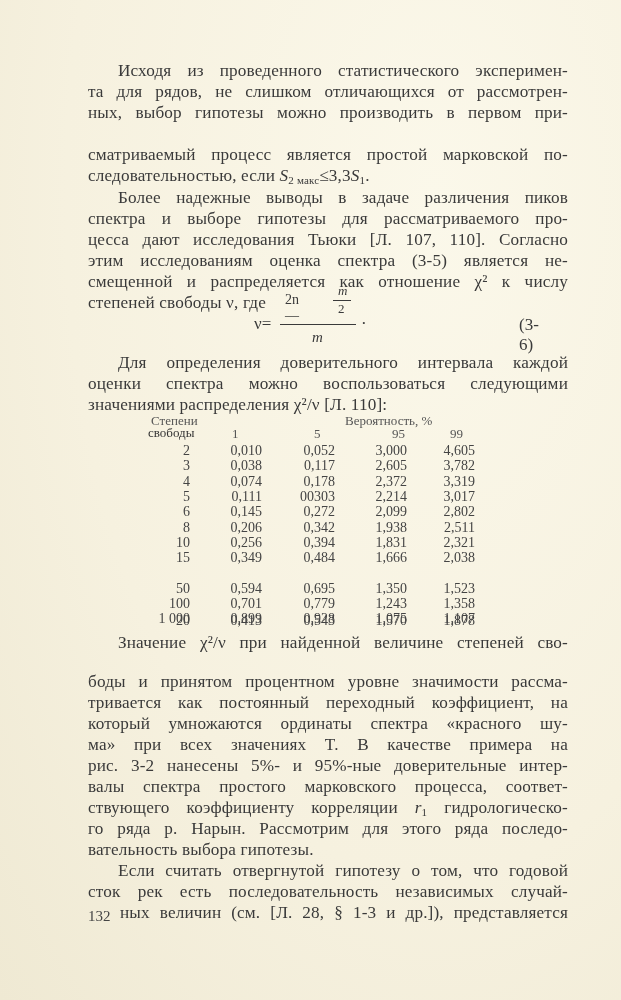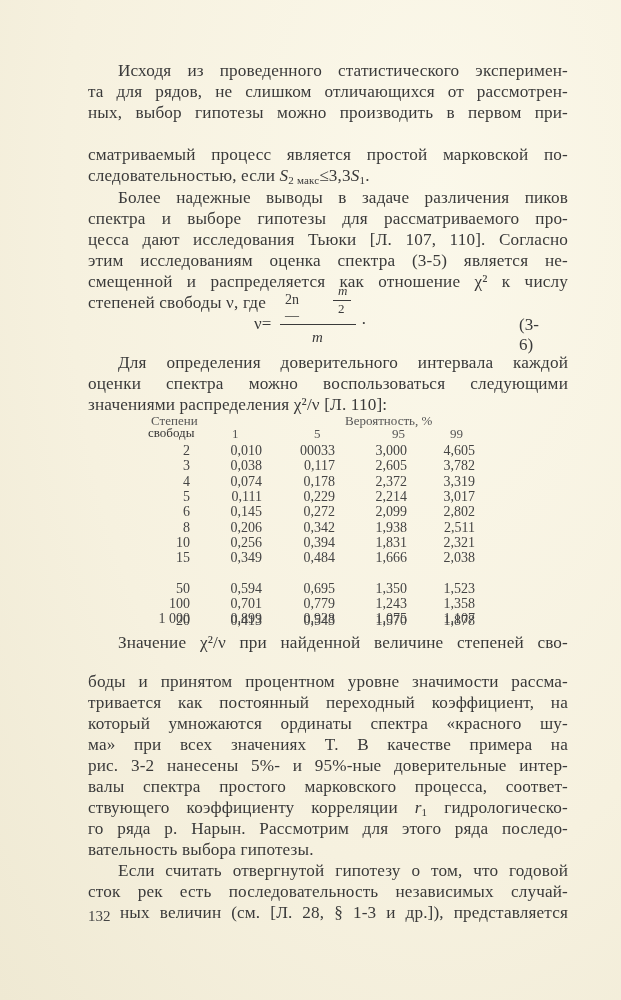--- a/index.html
+++ b/index.html
@@ -72,42 +72,42 @@
     <span class="tbl-head" style="left:345px;top:413px">Вероятность, %</span>
     <span class="tbl-head" style="left:232px;top:426px">1</span>
     <span class="tbl-head" style="left:314px;top:426px">5</span>
     <span class="tbl-head" style="left:392px;top:426px">95</span>
     <span class="tbl-head" style="left:450px;top:426px">99</span>
 
     <div id="tbl-body">
         <div class="tbl-row" style="top: 443px;">
           <span class="cell" style="right: 431px;">2</span>
           <span class="cell" style="right: 359px;">0,010</span>
-          <span class="cell" style="right: 286px;">00033</span>
+          <span class="cell" style="right: 286px;">0,052</span>
           <span class="cell" style="right: 214px;">3,000</span>
           <span class="cell" style="right: 146px;">4,605</span>
         </div>
         <div class="tbl-row" style="top: 458.3px;">
           <span class="cell" style="right: 431px;">3</span>
           <span class="cell" style="right: 359px;">0,038</span>
           <span class="cell" style="right: 286px;">0,117</span>
           <span class="cell" style="right: 214px;">2,605</span>
           <span class="cell" style="right: 146px;">3,782</span>
         </div>
         <div class="tbl-row" style="top: 473.6px;">
           <span class="cell" style="right: 431px;">4</span>
           <span class="cell" style="right: 359px;">0,074</span>
           <span class="cell" style="right: 286px;">0,178</span>
           <span class="cell" style="right: 214px;">2,372</span>
           <span class="cell" style="right: 146px;">3,319</span>
         </div>
         <div class="tbl-row" style="top: 488.9px;">
           <span class="cell" style="right: 431px;">5</span>
           <span class="cell" style="right: 359px;">0,111</span>
-          <span class="cell" style="right: 286px;">0,229</span>
+          <span class="cell" style="right: 286px;">00303</span>
           <span class="cell" style="right: 214px;">2,214</span>
           <span class="cell" style="right: 146px;">3,017</span>
         </div>
         <div class="tbl-row" style="top: 504.2px;">
           <span class="cell" style="right: 431px;">6</span>
           <span class="cell" style="right: 359px;">0,145</span>
           <span class="cell" style="right: 286px;">0,272</span>
           <span class="cell" style="right: 214px;">2,099</span>
           <span class="cell" style="right: 146px;">2,802</span>
         </div>

